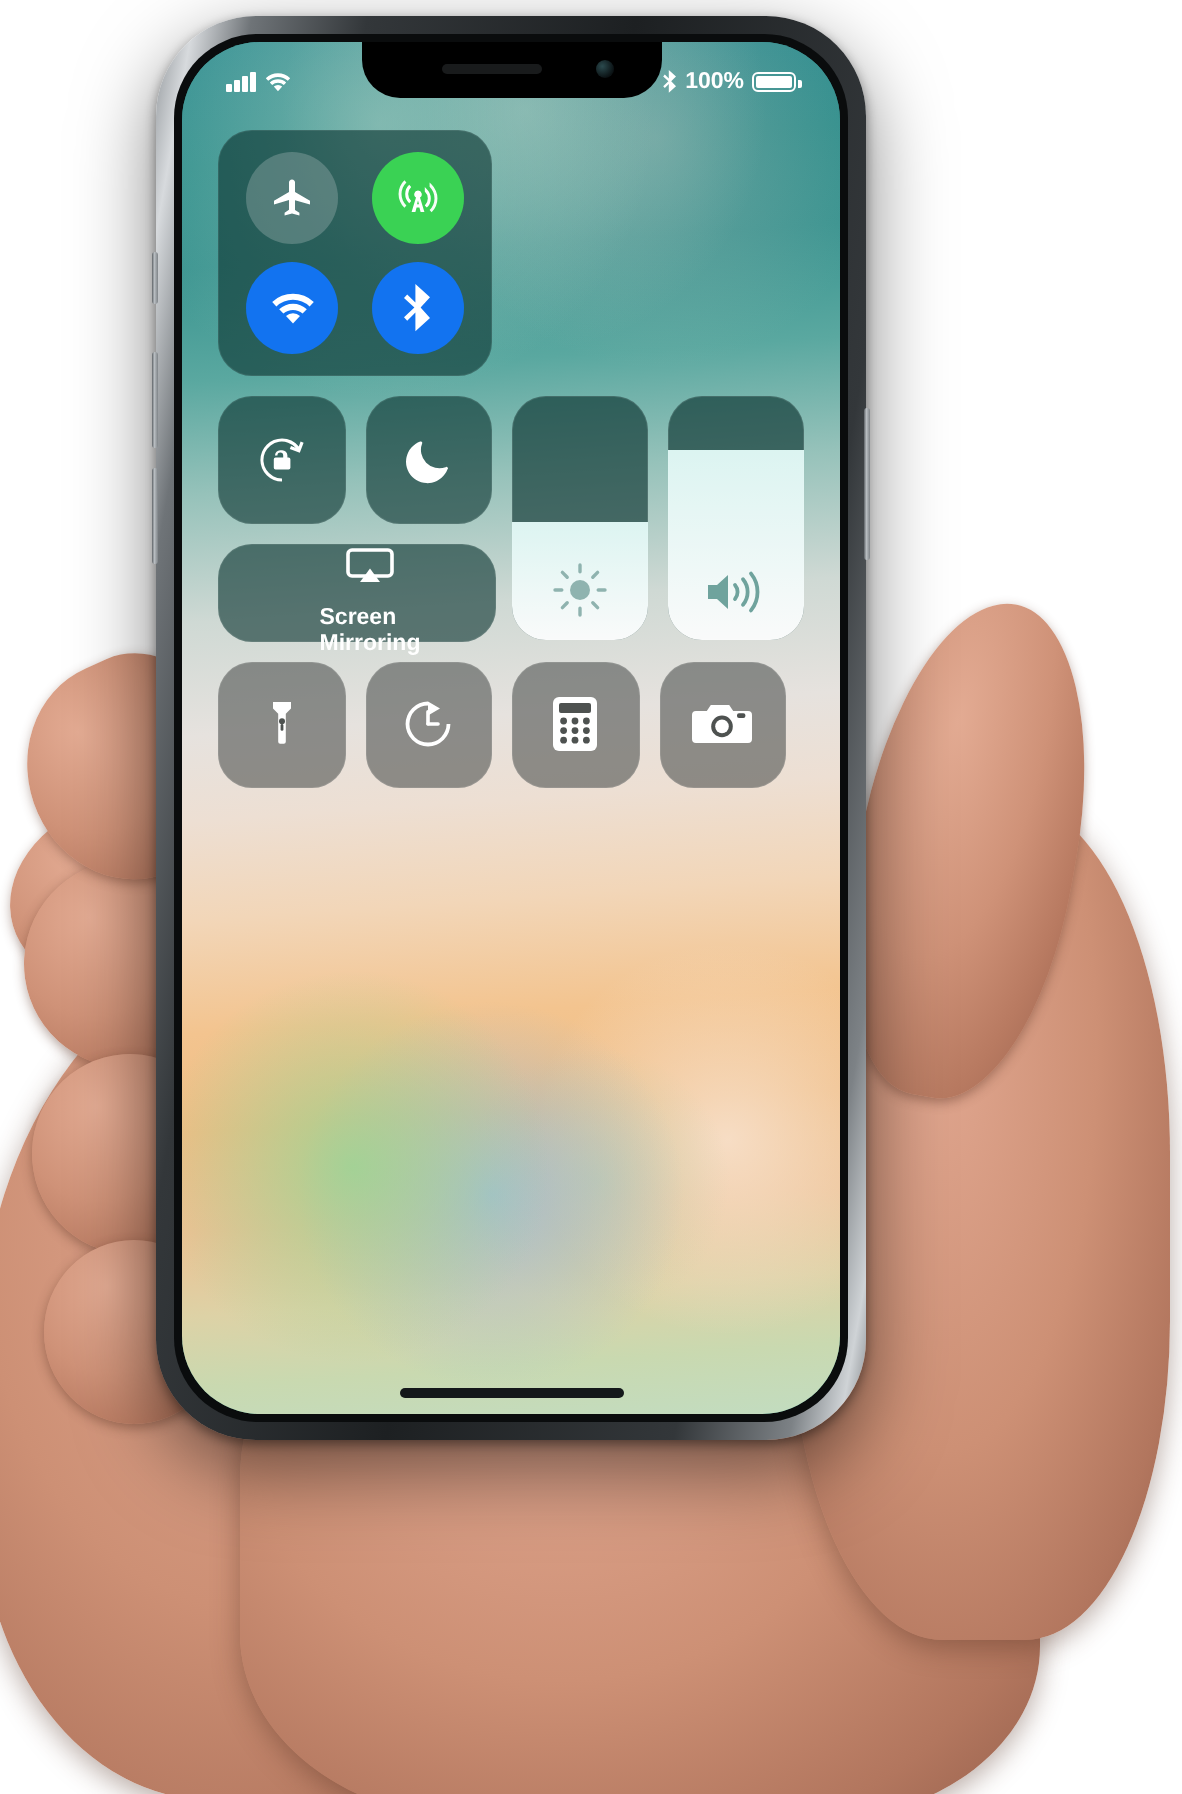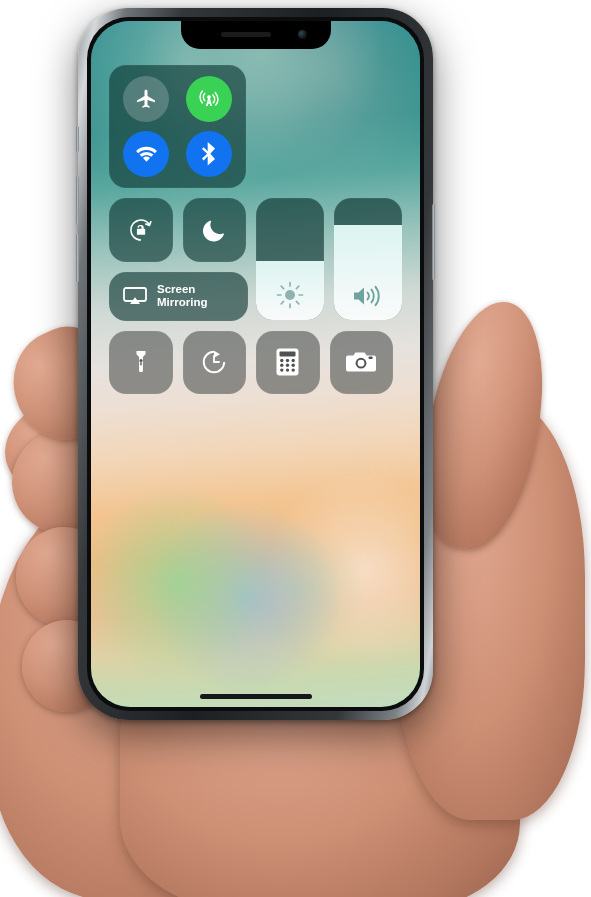--- a/index.html
+++ b/index.html
@@ -89,21 +89,21 @@
       align-items:center;justify-content:center;padding:8px 6px;box-sizing:border-box;}
   #mtitle{color:#fff;font-size:15px;font-weight:500;margin-bottom:1px;letter-spacing:.1px;}
   #martist{color:#9fb1ae;font-size:14px;font-weight:400;}
   #mctrls{display:flex;align-items:center;gap:19px;margin-top:19px;}
 
   
   #leftcol{display:flex;flex-direction:column;gap:10px;width:137px;}
   #smallrow{display:flex;gap:10px;}
   .sq{width:63.5px;height:63.5px;display:flex;align-items:center;justify-content:center;}
   #mirror{width:139px;height:49px;display:flex;align-items:center;gap:9px;padding-left:13px;
-      box-sizing:border-box;}
+      box-sizing:border-box;flex-direction:column;}
   #mirror span{color:#fff;font-size:11.5px;font-weight:600;line-height:13px;}
 
   
   #sliders{display:flex;gap:10px;flex:1;}
   .slider{flex:1;height:122px;border-radius:17px;overflow:hidden;position:relative;
       background:rgba(12,52,48,.66);box-shadow:inset 0 0 0 .5px rgba(255,255,255,.1);}
   .sfill{position:absolute;left:0;right:0;bottom:0;
       background:linear-gradient(180deg,rgba(232,255,252,.93),rgba(255,255,255,.97));}
   .sicon{position:absolute;left:0;right:0;bottom:10px;display:flex;justify-content:center;}
 
@@ -146,20 +146,48 @@
   <div id="bezel">
     <div id="screen">
 
       <div id="wall"></div>
 
       <div id="notch">
         <div id="speaker"></div>
         <div id="frontcam"></div>
       </div>
 
+      <div id="status">
+        <div class="stleft">
+          <span class="bars">
+            <i></i>
+              <i></i>
+              <i></i>
+              <i></i>
+          </span>
+          <span>
+            <svg width="14" height="11" viewBox="0 0 14 11">
+              <path d="M7 9.6 4.9 7.3a3.2 3.2 0 0 1 4.2 0z" fill="#fff"></path>
+              <path d="M2.9 5.2a6 6 0 0 1 8.2 0l-1.2 1.3a4.3 4.3 0 0 0-5.8 0z" fill="#fff"></path>
+              <path d="M.9 3.1a8.9 8.9 0 0 1 12.2 0l-1.2 1.3a7.2 7.2 0 0 0-9.8 0z" fill="#fff"></path>
+            </svg>
+          </span>
+        </div>
+        <div class="stright">
+          <span>
+            <svg width="8" height="12" viewBox="0 0 8 12">
+              <path d="M3.4 0 7 3.2 4.6 5.6 7 8.1 3.4 11.4V7l-2 2-.8-.9L3.2 5.6.6 3.2l.8-.9 2 2zm1.1 3.2L4.5 1.9v2.6zm0 5L4.5 7v2.6z" fill="#fff"></path>
+            </svg>
+          </span>
+          <span>100%</span>
+          <span class="batt">
+              <b style="width: 100%;"></b>
+            </span>
+        </div>
+      </div>
 
       <div id="cc">
 
         <div class="ccrow">
 
           <div id="connect" class="mod">
             <div class="toggle t-off">
               <span>
                 <svg width="24" height="24" viewBox="0 0 24 24">
                   <path d="M21 15.2v-1.8l-7.5-4.4V4.2c0-.8-.6-1.5-1.5-1.5s-1.5.7-1.5 1.5V9L3 13.4v1.8l7.5-2.2v4.9l-2.2 1.5v1.4l3.7-1 3.7 1v-1.4L13.5 18v-4.9z" fill="#fff"></path>

